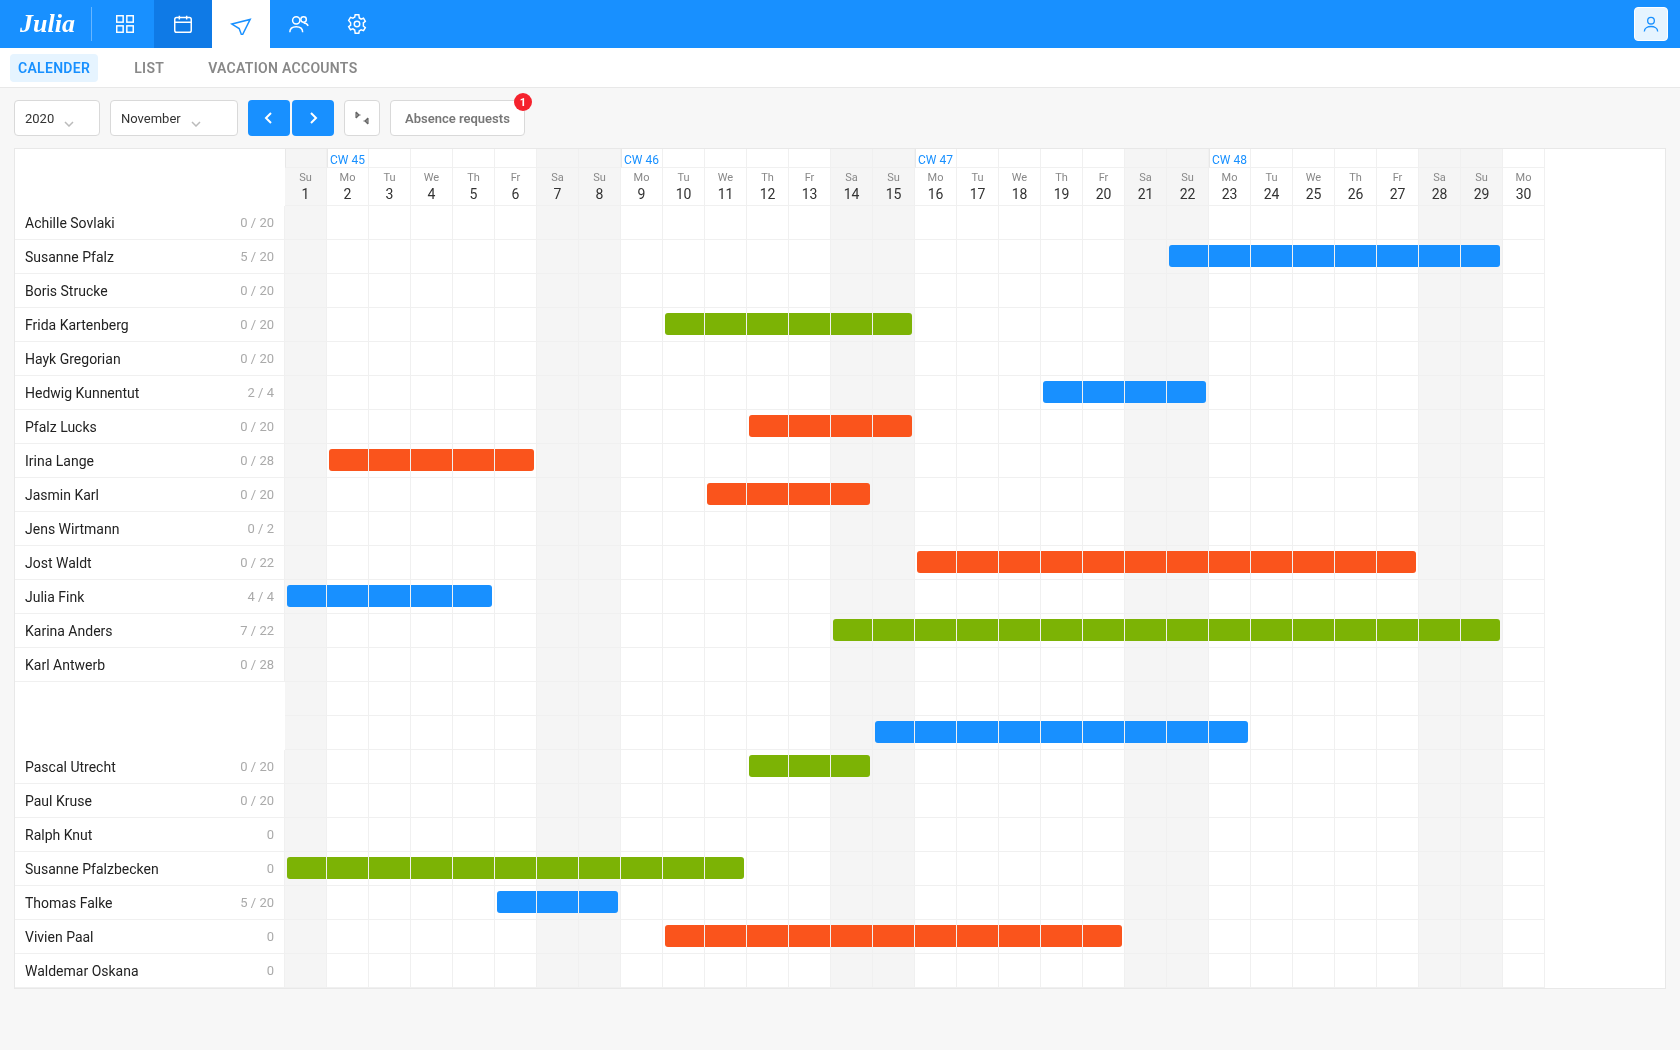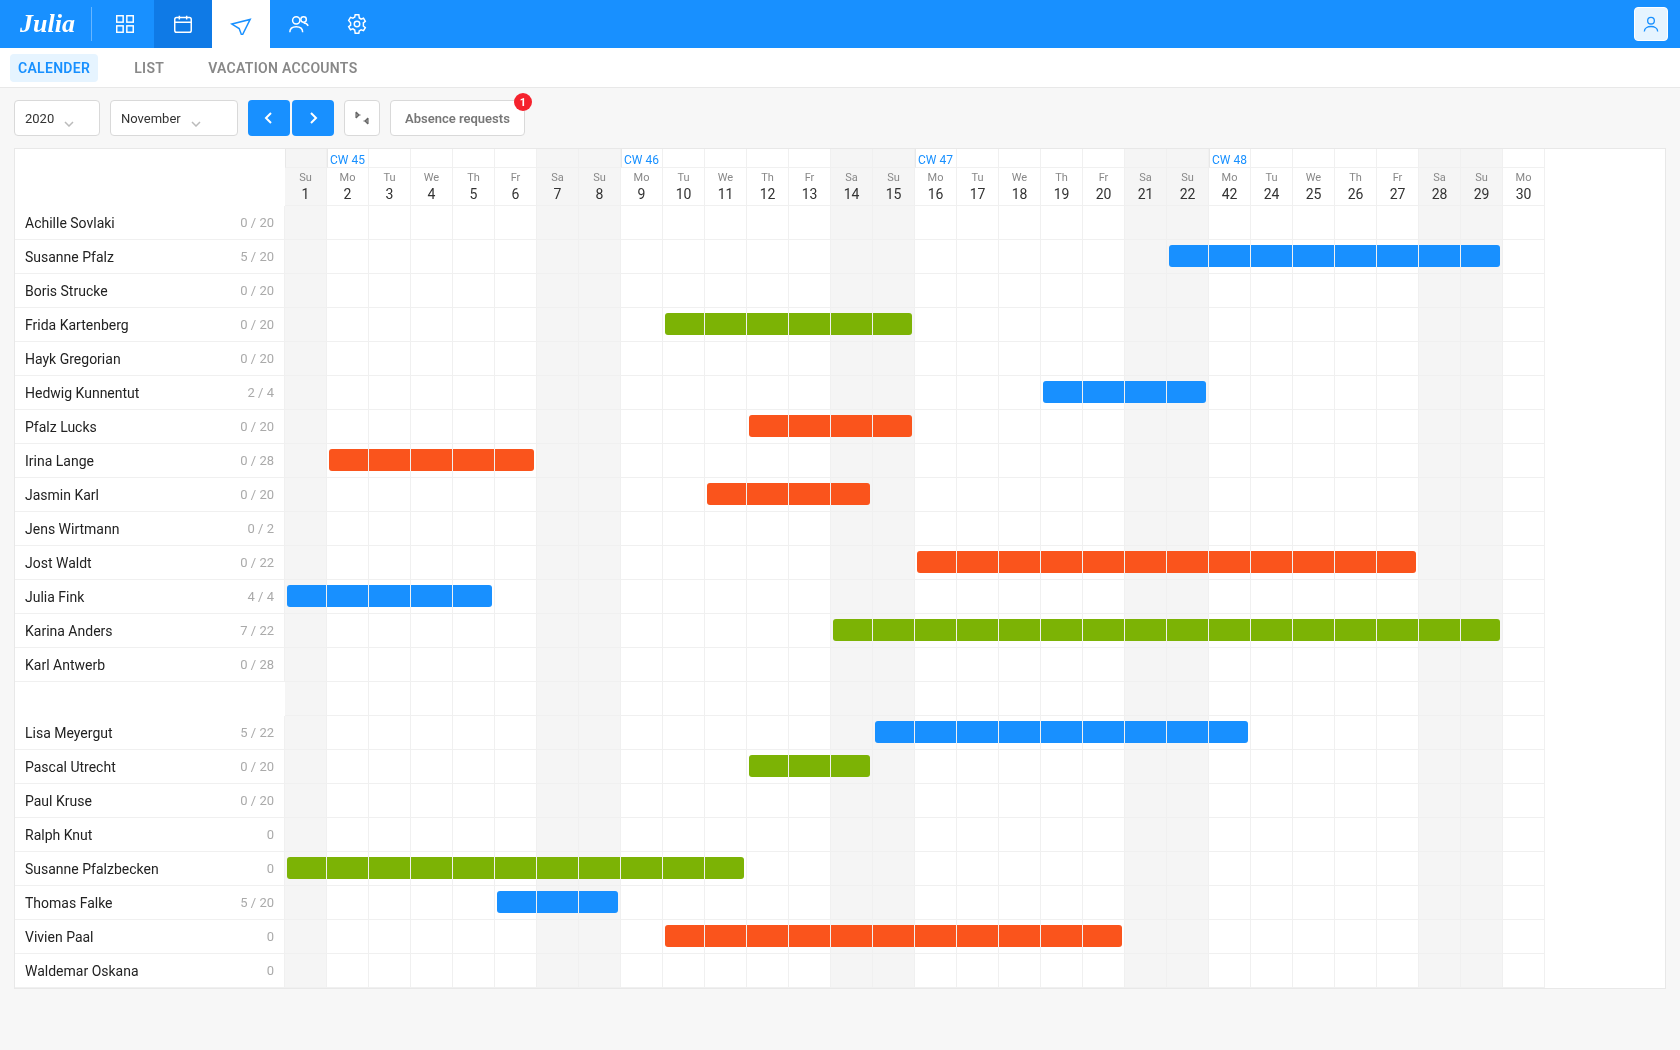--- a/index.html
+++ b/index.html
@@ -272,21 +272,21 @@
       <div class="cell day-head wknd" style="grid-area: 2 / 22;">
         <div>Sa</div>
         <div class="d">21</div>
       </div>
       <div class="cell day-head wknd" style="grid-area: 2 / 23;">
         <div>Su</div>
         <div class="d">22</div>
       </div>
       <div class="cell day-head" style="grid-area: 2 / 24;">
         <div>Mo</div>
-        <div class="d">42</div>
+        <div class="d">23</div>
       </div>
       <div class="cell day-head" style="grid-area: 2 / 25;">
         <div>Tu</div>
         <div class="d">24</div>
       </div>
       <div class="cell day-head" style="grid-area: 2 / 26;">
         <div>We</div>
         <div class="d">25</div>
       </div>
       <div class="cell day-head" style="grid-area: 2 / 27;">
@@ -936,24 +936,20 @@
       <div class="cell body-cell wknd" style="grid-area: 17 / 22;"></div>
       <div class="cell body-cell wknd" style="grid-area: 17 / 23;"></div>
       <div class="cell body-cell" style="grid-area: 17 / 24;"></div>
       <div class="cell body-cell" style="grid-area: 17 / 25;"></div>
       <div class="cell body-cell" style="grid-area: 17 / 26;"></div>
       <div class="cell body-cell" style="grid-area: 17 / 27;"></div>
       <div class="cell body-cell" style="grid-area: 17 / 28;"></div>
       <div class="cell body-cell wknd" style="grid-area: 17 / 29;"></div>
       <div class="cell body-cell wknd" style="grid-area: 17 / 30;"></div>
       <div class="cell body-cell" style="grid-area: 17 / 31;"></div>
-      <div class="cell emp-row" style="grid-area: 18 / 1;">
-        <span>Lisa Meyergut</span>
-        <span class="count">5 / 22</span>
-      </div>
       <div class="cell body-cell wknd" style="grid-area: 18 / 2;"></div>
       <div class="cell body-cell" style="grid-area: 18 / 3;"></div>
       <div class="cell body-cell" style="grid-area: 18 / 4;"></div>
       <div class="cell body-cell" style="grid-area: 18 / 5;"></div>
       <div class="cell body-cell" style="grid-area: 18 / 6;"></div>
       <div class="cell body-cell" style="grid-area: 18 / 7;"></div>
       <div class="cell body-cell wknd" style="grid-area: 18 / 8;"></div>
       <div class="cell body-cell wknd" style="grid-area: 18 / 9;"></div>
       <div class="cell body-cell" style="grid-area: 18 / 10;"></div>
       <div class="cell body-cell" style="grid-area: 18 / 11;"></div>

